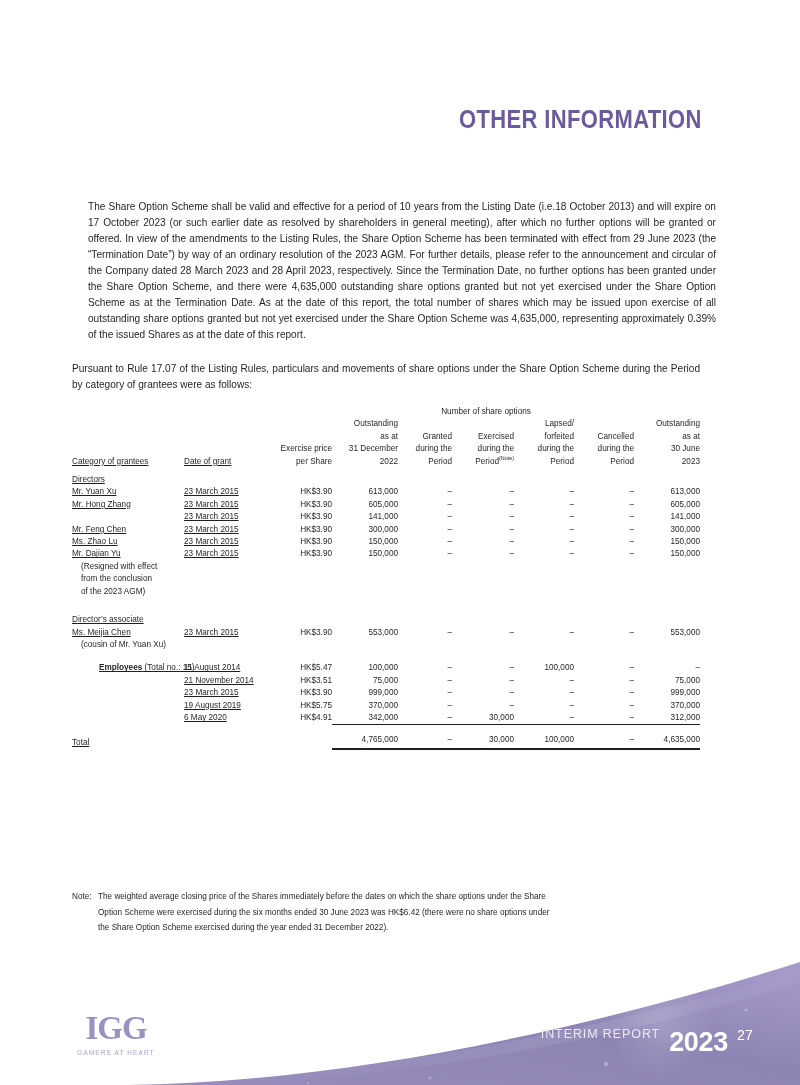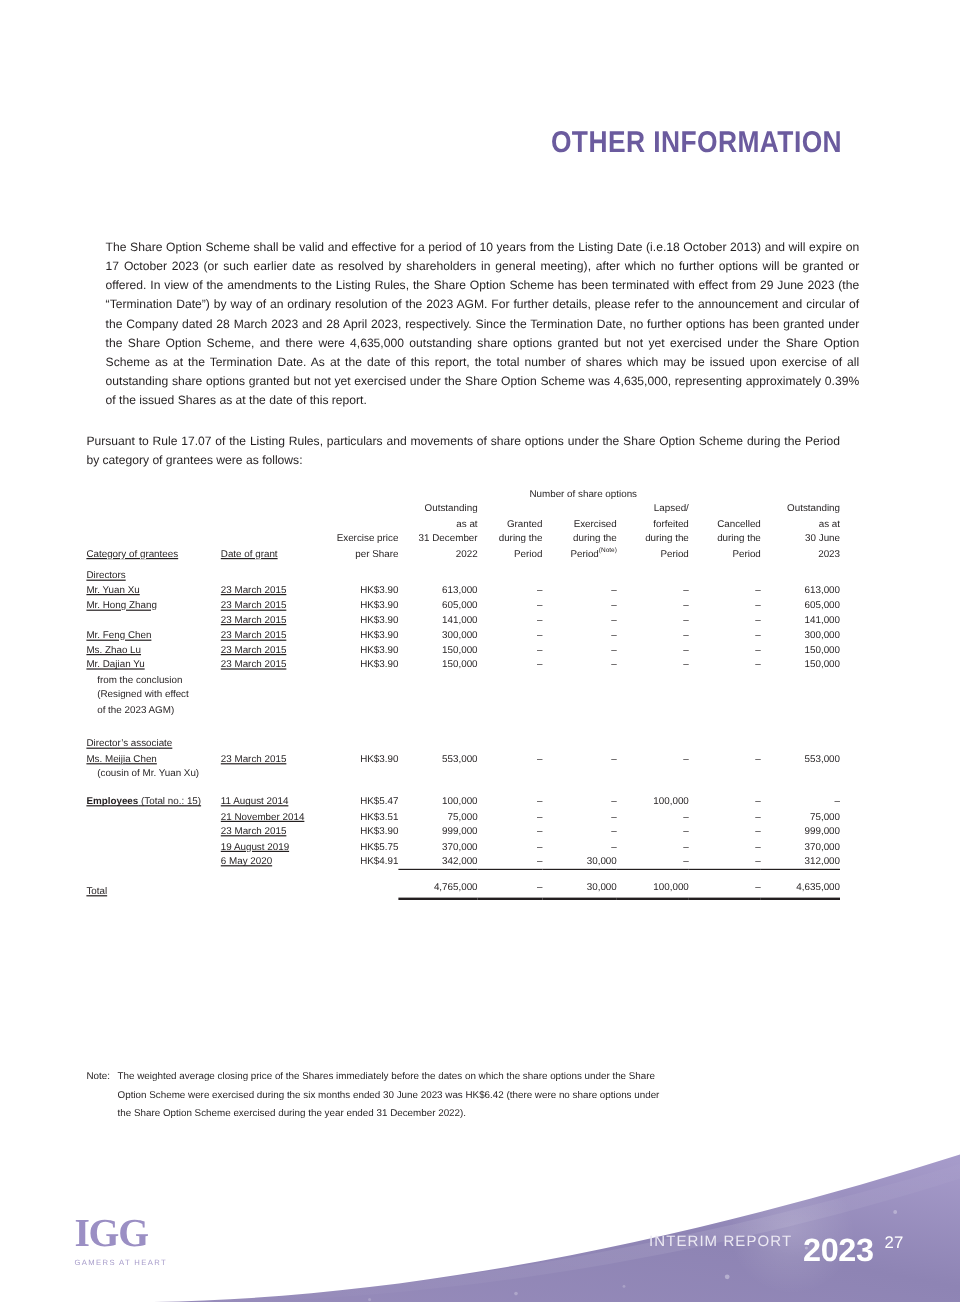--- a/index.html
+++ b/index.html
@@ -112,21 +112,21 @@
   .total-row td { padding-top: 3px; padding-bottom: 2px; font-weight: bold; }
   .total-row td.dbl {
     border-bottom: 2.6px double #231f20;
     padding-bottom: 2px;
   }
   .spacer-sm td { height: 6px; }
   .spacer-md td { height: 11px; }
   .spacer-lg td { height: 16px; }
 
   .emp-label { font-size: 8.2px; }
-  .emp-label b { font-weight: bold; }
+  .emp-label b { font-weight: bold; margin-left: 27px; }
 
   
   .note-block {
     position: absolute;
     left: 72px;
     top: 889px;
     width: 628px;
     font-size: 8.2px;
     line-height: 15.6px;
     color: #231f20;
@@ -173,21 +173,21 @@
     color: #ffffff;
     letter-spacing: 0.2px;
   }
 
   
   .logo {
     position: absolute;
     left: 62px;
     bottom: 29px;
     width: 108px;
-    text-align: left;
+    text-align: center;
   }
   .logo .mark {
     font-size: 33px;
     font-weight: bold;
     letter-spacing: -1px;
     color: #9b8fc4;
     line-height: 1;
     font-family: "Liberation Serif", serif;
   }
   .logo .tagline {
@@ -340,24 +340,24 @@
           <td class="lft">23 March 2015</td>
           <td class="rgt">HK$3.90</td>
           <td class="rgt">150,000</td>
           <td class="rgt">–</td>
           <td class="rgt">–</td>
           <td class="rgt">–</td>
           <td class="rgt">–</td>
           <td class="rgt">150,000</td>
         </tr>
         <tr>
+          <td class="lft" colspan="9"><span class="indent">(Resigned with effect</span></td>
+        </tr>
+        <tr>
           <td class="lft" colspan="9"><span class="indent">from the conclusion</span></td>
-        </tr>
-        <tr>
-          <td class="lft" colspan="9"><span class="indent">(Resigned with effect</span></td>
         </tr>
         <tr>
           <td class="lft" colspan="9"><span class="indent">of the 2023 AGM)</span></td>
         </tr>
 
         <tr class="spacer-lg">
             <td colspan="9"></td>
           </tr>
         <tr>
           <td class="lft bold" colspan="9">Director’s associate</td>

